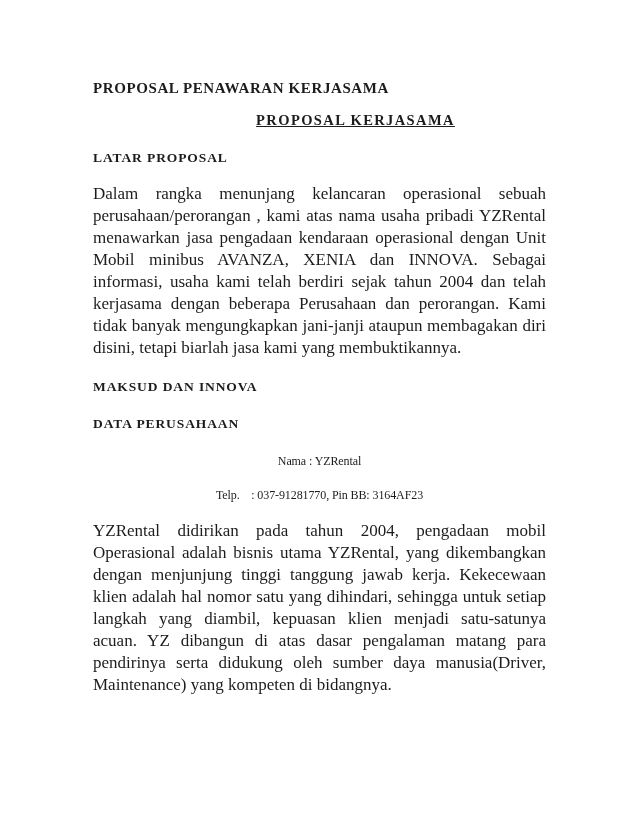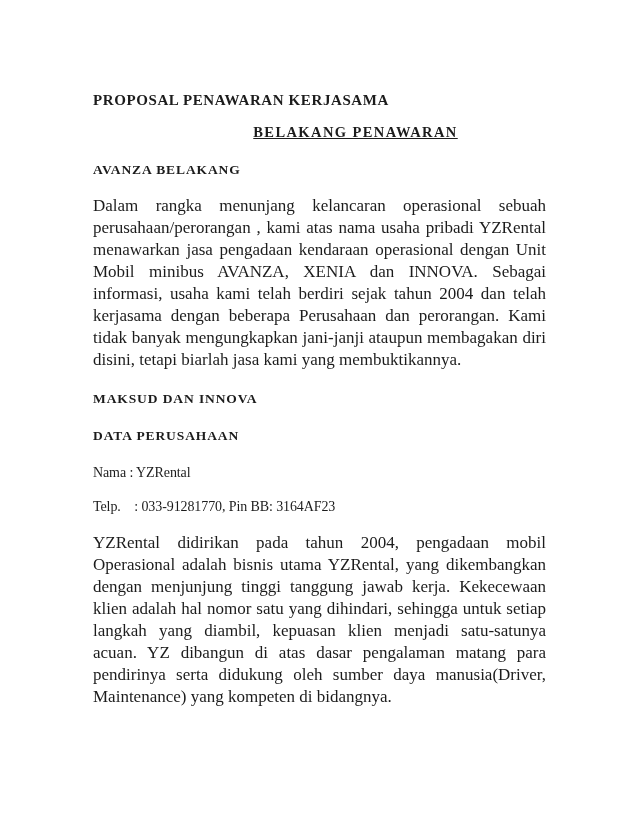--- a/index.html
+++ b/index.html
@@ -4,21 +4,21 @@
 <style>
   html, body {
     margin: 0;
     padding: 0;
     background: #ffffff;
   }
   .page {
     position: relative;
     width: 638px;
     height: 716px;
-    margin: 16px auto;
+    margin: 4px auto;
     background: #ffffff;
     box-sizing: border-box;
     padding: 74px 92px 0 93px;
     font-family: "Liberation Serif", "DejaVu Serif", serif;
     color: #1c1c1c;
     overflow: hidden;
   }
   .doc-title {
     font-size: 15px;
     line-height: 20px;
@@ -45,52 +45,53 @@
     letter-spacing: 0.9px;
     white-space: pre;
   }
   .para {
     margin-top: 16px;
     font-size: 17px;
     line-height: 22px;
     text-align: justify;
   }
   .data-line {
-    font-size: 14px;
+    font-size: 12px;
     line-height: 16px;
     white-space: pre;
     letter-spacing: -0.1px;
+    text-align: center;
   }
   .data-line.first { margin-top: 20px; }
   .data-line.mid   { margin-top: 18px; }
   .data-line.last  { margin-top: 18px; }
   .para.closing { margin-top: 17px; }
 </style>
 </head>
 <body>
 
 <div class="page">
 
   <div class="doc-title">PROPOSAL PENAWARAN KERJASAMA</div>
 
-  <div class="doc-subtitle">BELAKANG PENAWARAN</div>
+  <div class="doc-subtitle">PROPOSAL KERJASAMA</div>
 
   <div>
-    <div class="section-heading">AVANZA BELAKANG</div>
+    <div class="section-heading">LATAR PROPOSAL</div>
     <div class="para">Dalam rangka menunjang kelancaran operasional sebuah perusahaan/perorangan , kami atas nama usaha pribadi YZRental menawarkan jasa pengadaan kendaraan operasional dengan Unit Mobil minibus AVANZA, XENIA dan INNOVA. Sebagai informasi, usaha kami telah berdiri sejak tahun 2004 dan telah kerjasama dengan beberapa Perusahaan dan perorangan. Kami tidak banyak mengungkapkan jani-janji ataupun membagakan diri disini, tetapi biarlah jasa kami yang membuktikannya.</div>
   </div>
 
   <div>
     <div class="section-heading">MAKSUD DAN INNOVA</div>
   </div>
 
   <div>
     <div class="section-heading">DATA PERUSAHAAN</div>
 
     <div class="data-line first">Nama : YZRental</div>
 
 
-    <div class="data-line last">Telp.    : 033-91281770, Pin BB: 3164AF23</div>
+    <div class="data-line last">Telp.    : 037-91281770, Pin BB: 3164AF23</div>
 
     <div class="para closing">YZRental didirikan pada tahun 2004, pengadaan mobil Operasional adalah bisnis utama YZRental, yang dikembangkan dengan menjunjung tinggi tanggung jawab kerja. Kekecewaan klien adalah hal nomor satu yang dihindari, sehingga untuk setiap langkah yang diambil, kepuasan klien menjadi satu-satunya acuan. YZ dibangun di atas dasar pengalaman matang para pendirinya serta didukung oleh sumber daya manusia(Driver, Maintenance) yang kompeten di bidangnya.</div>
   </div>
 
 </div>
 
 </body></html>

